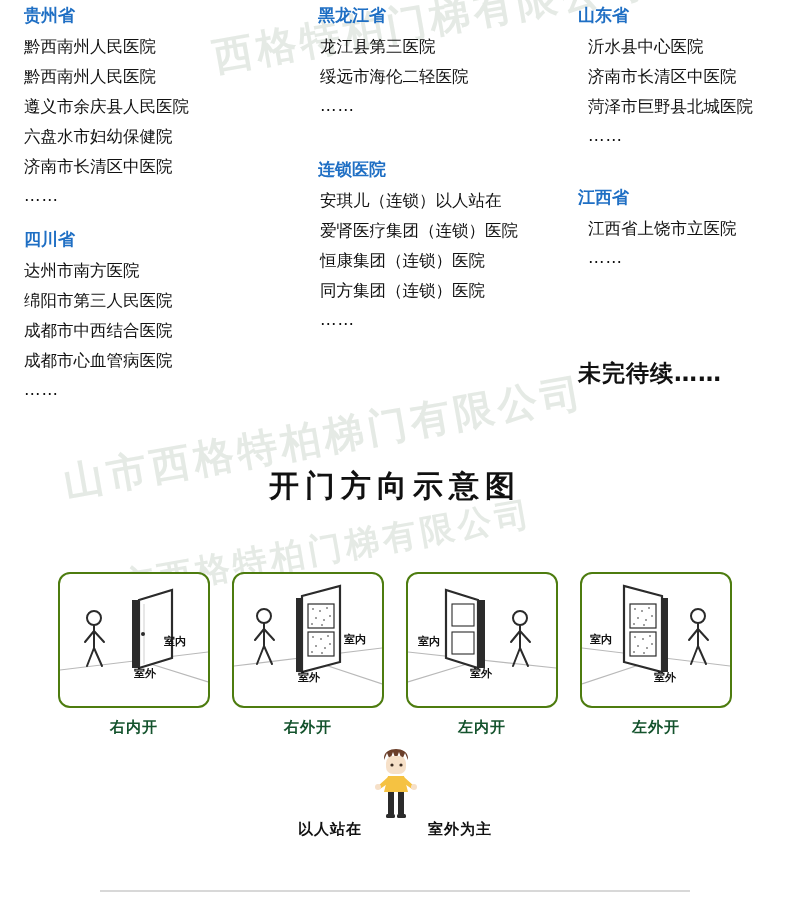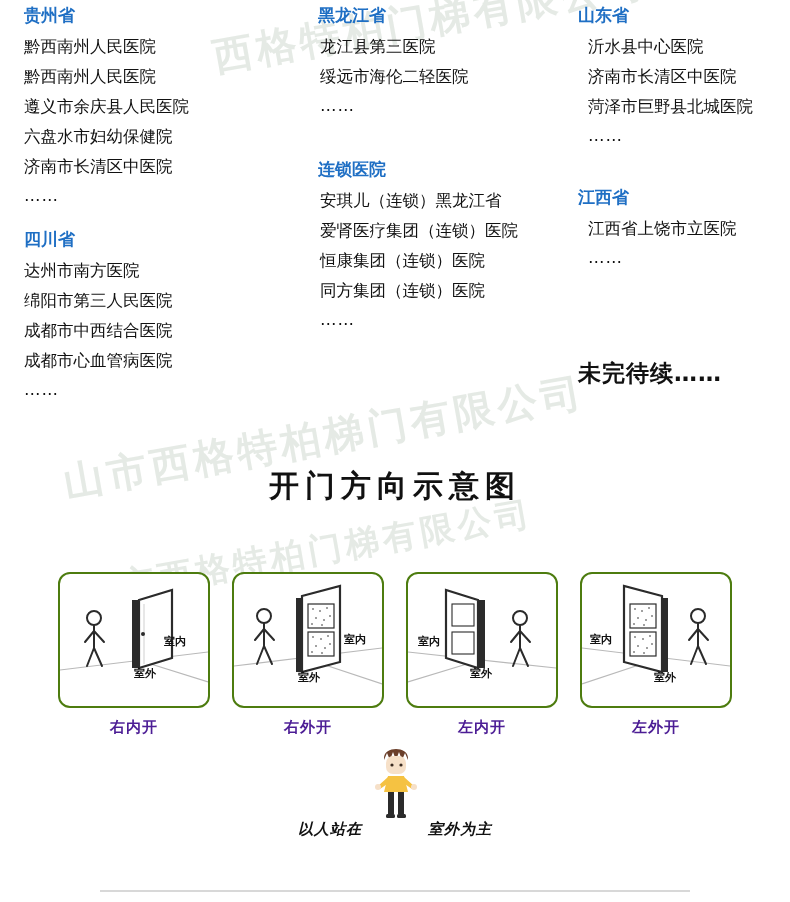--- a/index.html
+++ b/index.html
@@ -116,37 +116,36 @@
     height: 132px;
     border: 2px solid #4d7c0f;
     border-radius: 12px;
     background: #ffffff;
     position: relative;
     overflow: hidden;
   }
   .door-caption {
     margin-top: 10px;
     font-size: 15px;
-    color: #4c1d95;
+    color: #14532d;
     font-weight: bold;
     letter-spacing: 1px;
   }
 
   
   .bottom-note {
     position: absolute;
     top: 820px;
     left: 0;
     width: 790px;
     text-align: center;
     font-size: 15px;
     color: #111;
     font-weight: bold;
     letter-spacing: 1px;
-    font-style: italic;
   }
   .bottom-note .gap { display: inline-block; width: 66px; }
 
   .person-top {
     position: absolute;
     top: 740px;
     left: 374px;
     width: 44px;
     height: 86px;
   }
@@ -191,21 +190,21 @@
 
   <div class="col col-2">
     <div class="group">
       <div class="group-title">黑龙江省</div>
       <div class="item">龙江县第三医院</div>
       <div class="item">绥远市海伦二轻医院</div>
       <div class="ellipsis">……</div>
     </div>
     <div class="group" style="margin-top:34px;">
       <div class="group-title">连锁医院</div>
-      <div class="item">安琪儿（连锁）黑龙江省</div>
+      <div class="item">安琪儿（连锁）以人站在</div>
       <div class="item">爱肾医疗集团（连锁）医院</div>
       <div class="item">恒康集团（连锁）医院</div>
       <div class="item">同方集团（连锁）医院</div>
       <div class="ellipsis">……</div>
     </div>
   </div>
 
   <div class="col col-3">
     <div class="group">
       <div class="group-title">山东省</div>

